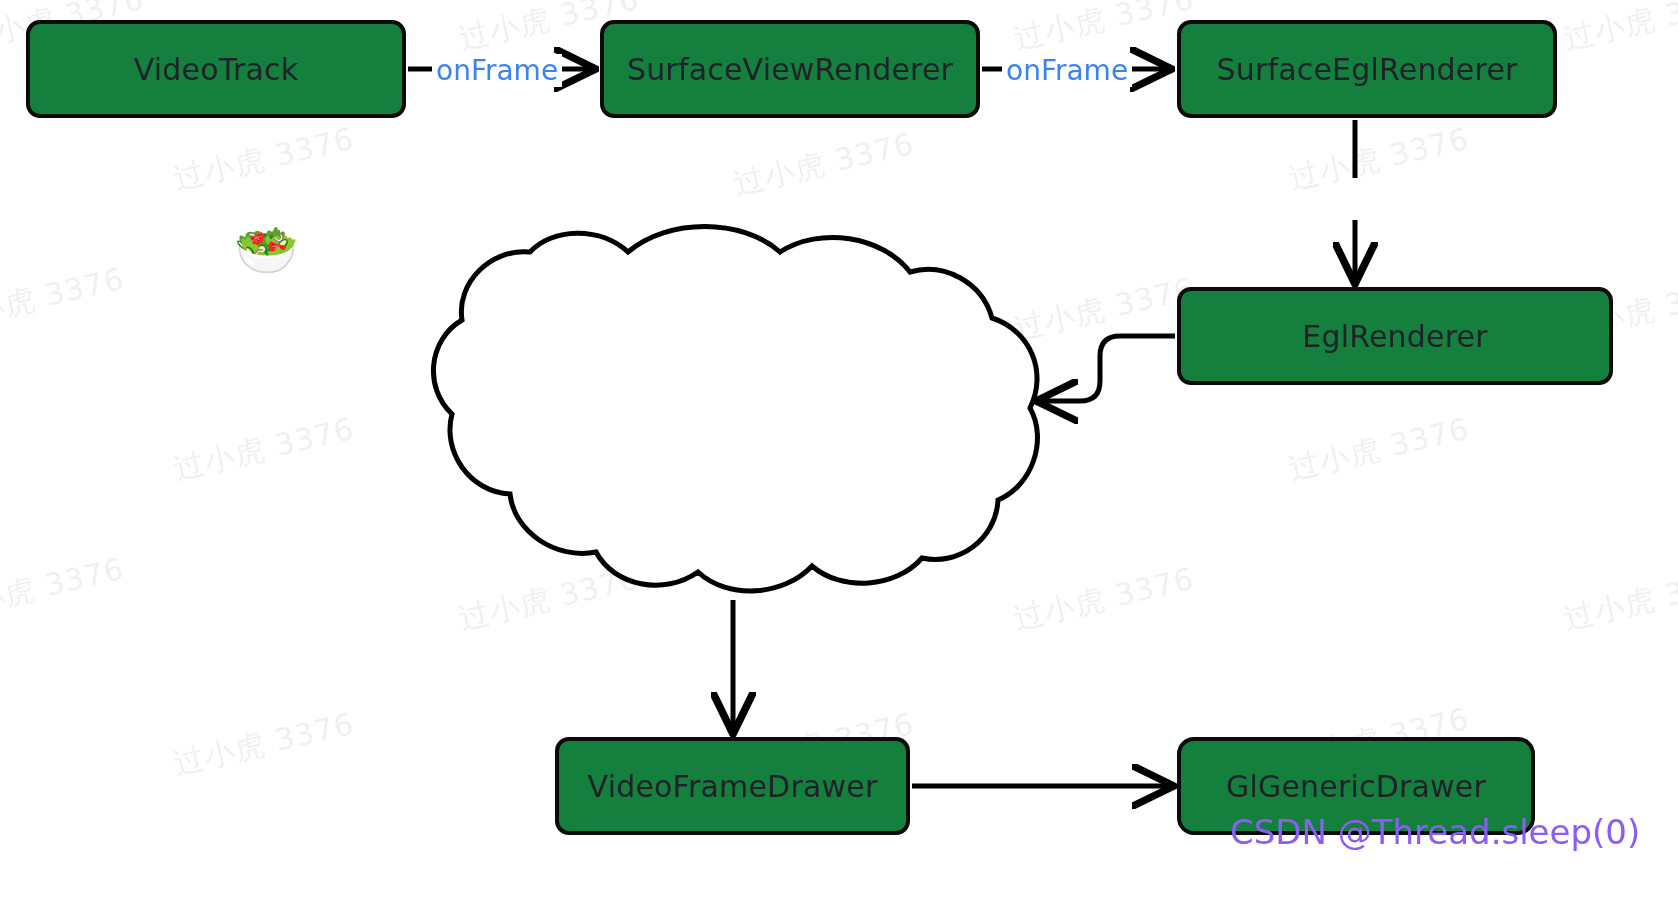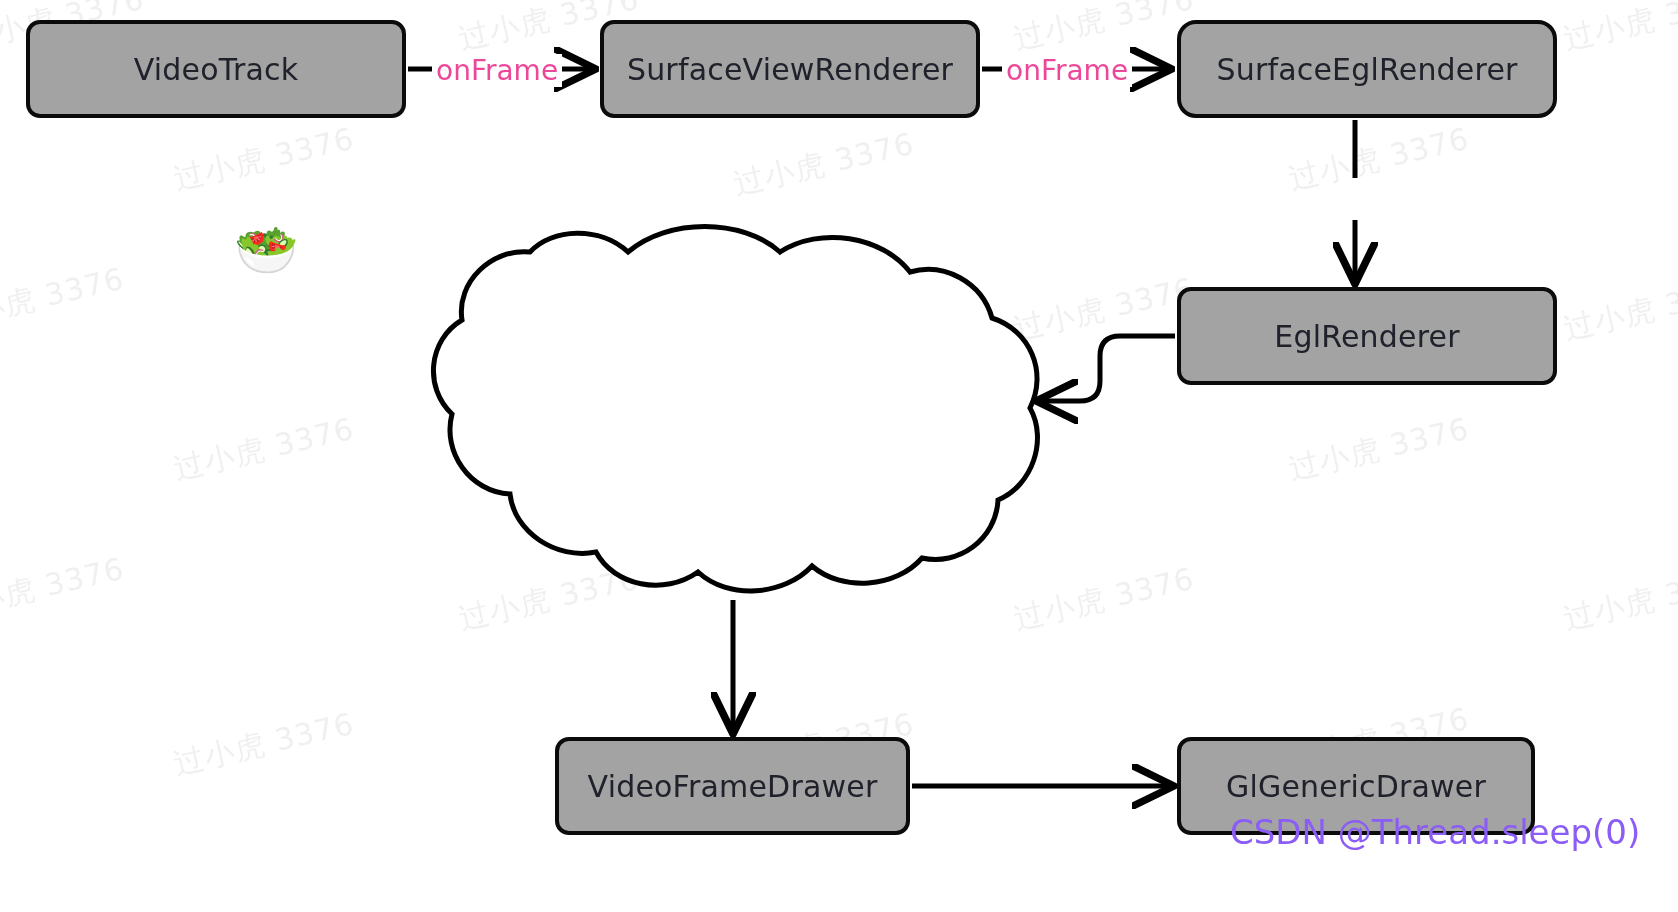--- a/index.html
+++ b/index.html
@@ -37,34 +37,34 @@
 
   
   svg#edges{position:absolute;left:0;top:0;width:1678px;height:912px;overflow:visible;}
   .edge{fill:none;stroke:#000000;stroke-width:5;stroke-linecap:butt;stroke-linejoin:round;}
   .cloud-path{fill:#ffffff;stroke:#000000;stroke-width:5;}
 
   
   .node{
     position:absolute;
     box-sizing:border-box;
-    background:#a3a3a3;
+    background:#15803d;
     border:4px solid #0b0b0b;
     border-radius:14px;
     display:flex;
     align-items:center;
     justify-content:center;
     color:#20222b;
     font-size:30px;
     font-family:"DejaVu Sans", sans-serif;
     letter-spacing:0.2px;
   }
   .edge-label{
     position:absolute;
-    color:#ec4899;
+    color:#3b82f6;
     font-size:28px;
     font-family:"DejaVu Sans", sans-serif;
     white-space:nowrap;
     background:#ffffff;
     padding:0 4px;
   }
   .cloud-label{
     position:absolute;
     color:#20222b;
     font-size:30px;
@@ -146,30 +146,30 @@
     <path class="edge" marker-end="url(#arrowhead)" d="M 912,786 L 1170,786"></path>
   </svg>
 
   <div id="node-layer">
       <div class="node" style="left: 26px; top: 20px; width: 380px; height: 98px;">
         <span>VideoTrack</span>
       </div>
       <div class="node" style="left: 600px; top: 20px; width: 380px; height: 98px;">
         <span>SurfaceViewRenderer</span>
       </div>
-      <div class="node" style="left: 1177px; top: 20px; width: 380px; height: 98px; border-radius: 19px;">
+      <div class="node" style="left: 1177px; top: 20px; width: 380px; height: 98px;">
         <span>SurfaceEglRenderer</span>
       </div>
-      <div class="node" style="left: 1177px; top: 287px; width: 380px; height: 98px;">
+      <div class="node" style="left: 1177px; top: 287px; width: 436px; height: 98px;">
         <span>EglRenderer</span>
       </div>
       <div class="node" style="left: 555px; top: 737px; width: 355px; height: 98px;">
         <span>VideoFrameDrawer</span>
       </div>
-      <div class="node" style="left: 1177px; top: 737px; width: 358px; height: 98px;">
+      <div class="node" style="left: 1177px; top: 737px; width: 358px; height: 98px; border-radius: 17px;">
         <span>GlGenericDrawer</span>
       </div>
     </div>
 
   <div class="edge-label" style="left:432px;top:54px;">onFrame</div>
   <div class="edge-label" style="left:1002px;top:54px;">onFrame</div>
 
 
   <div class="emoji" style="left:234px;top:224px;">🥗</div>
 

